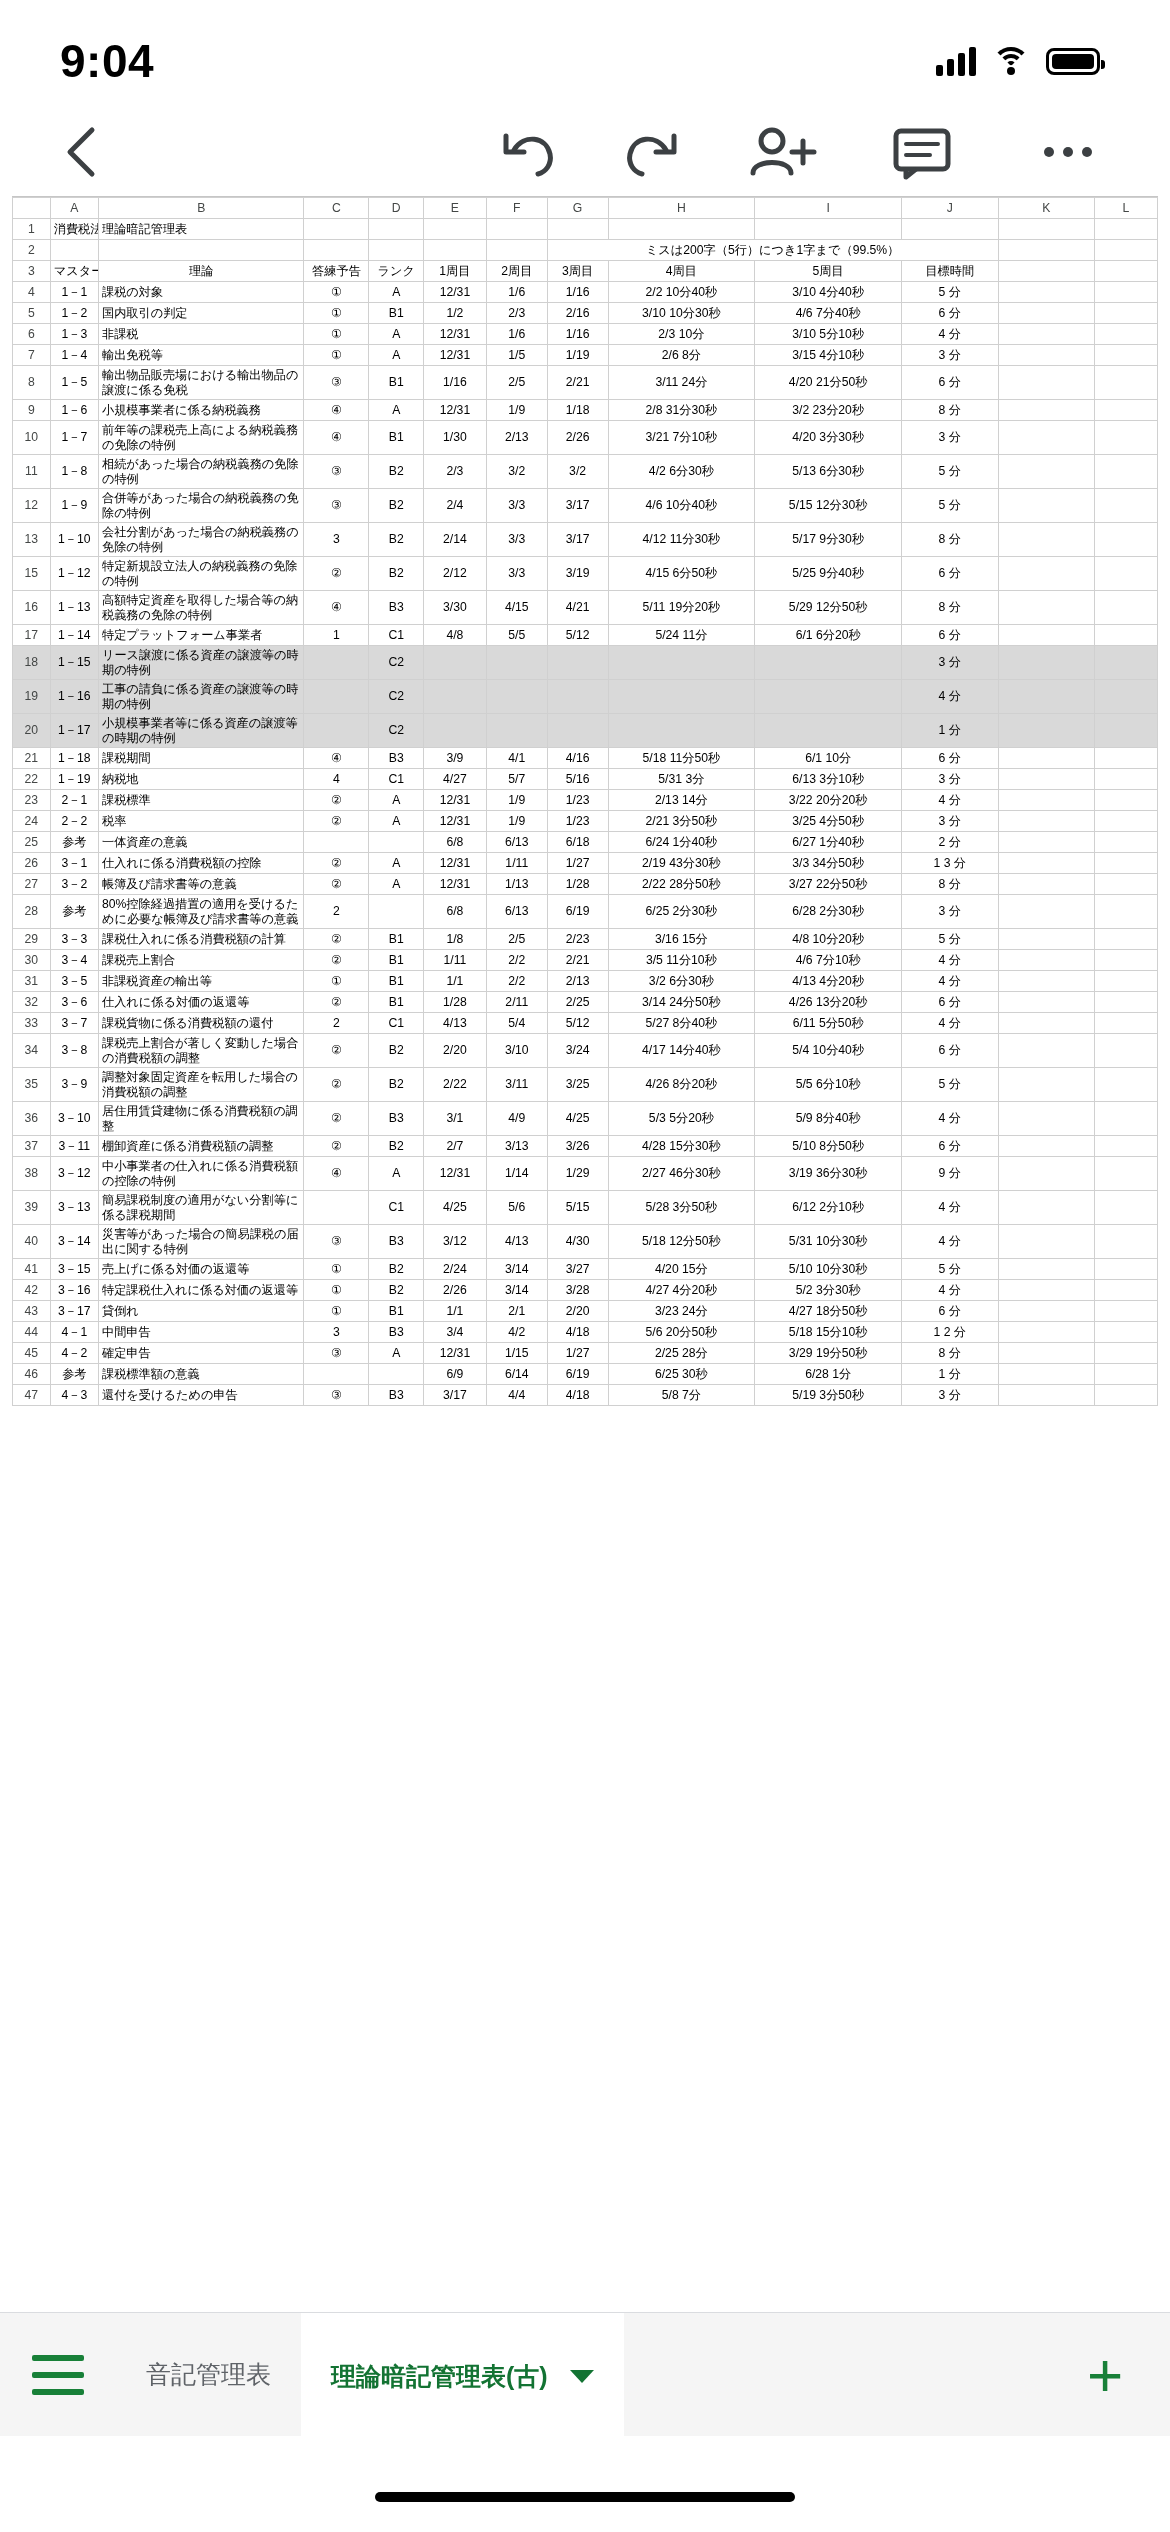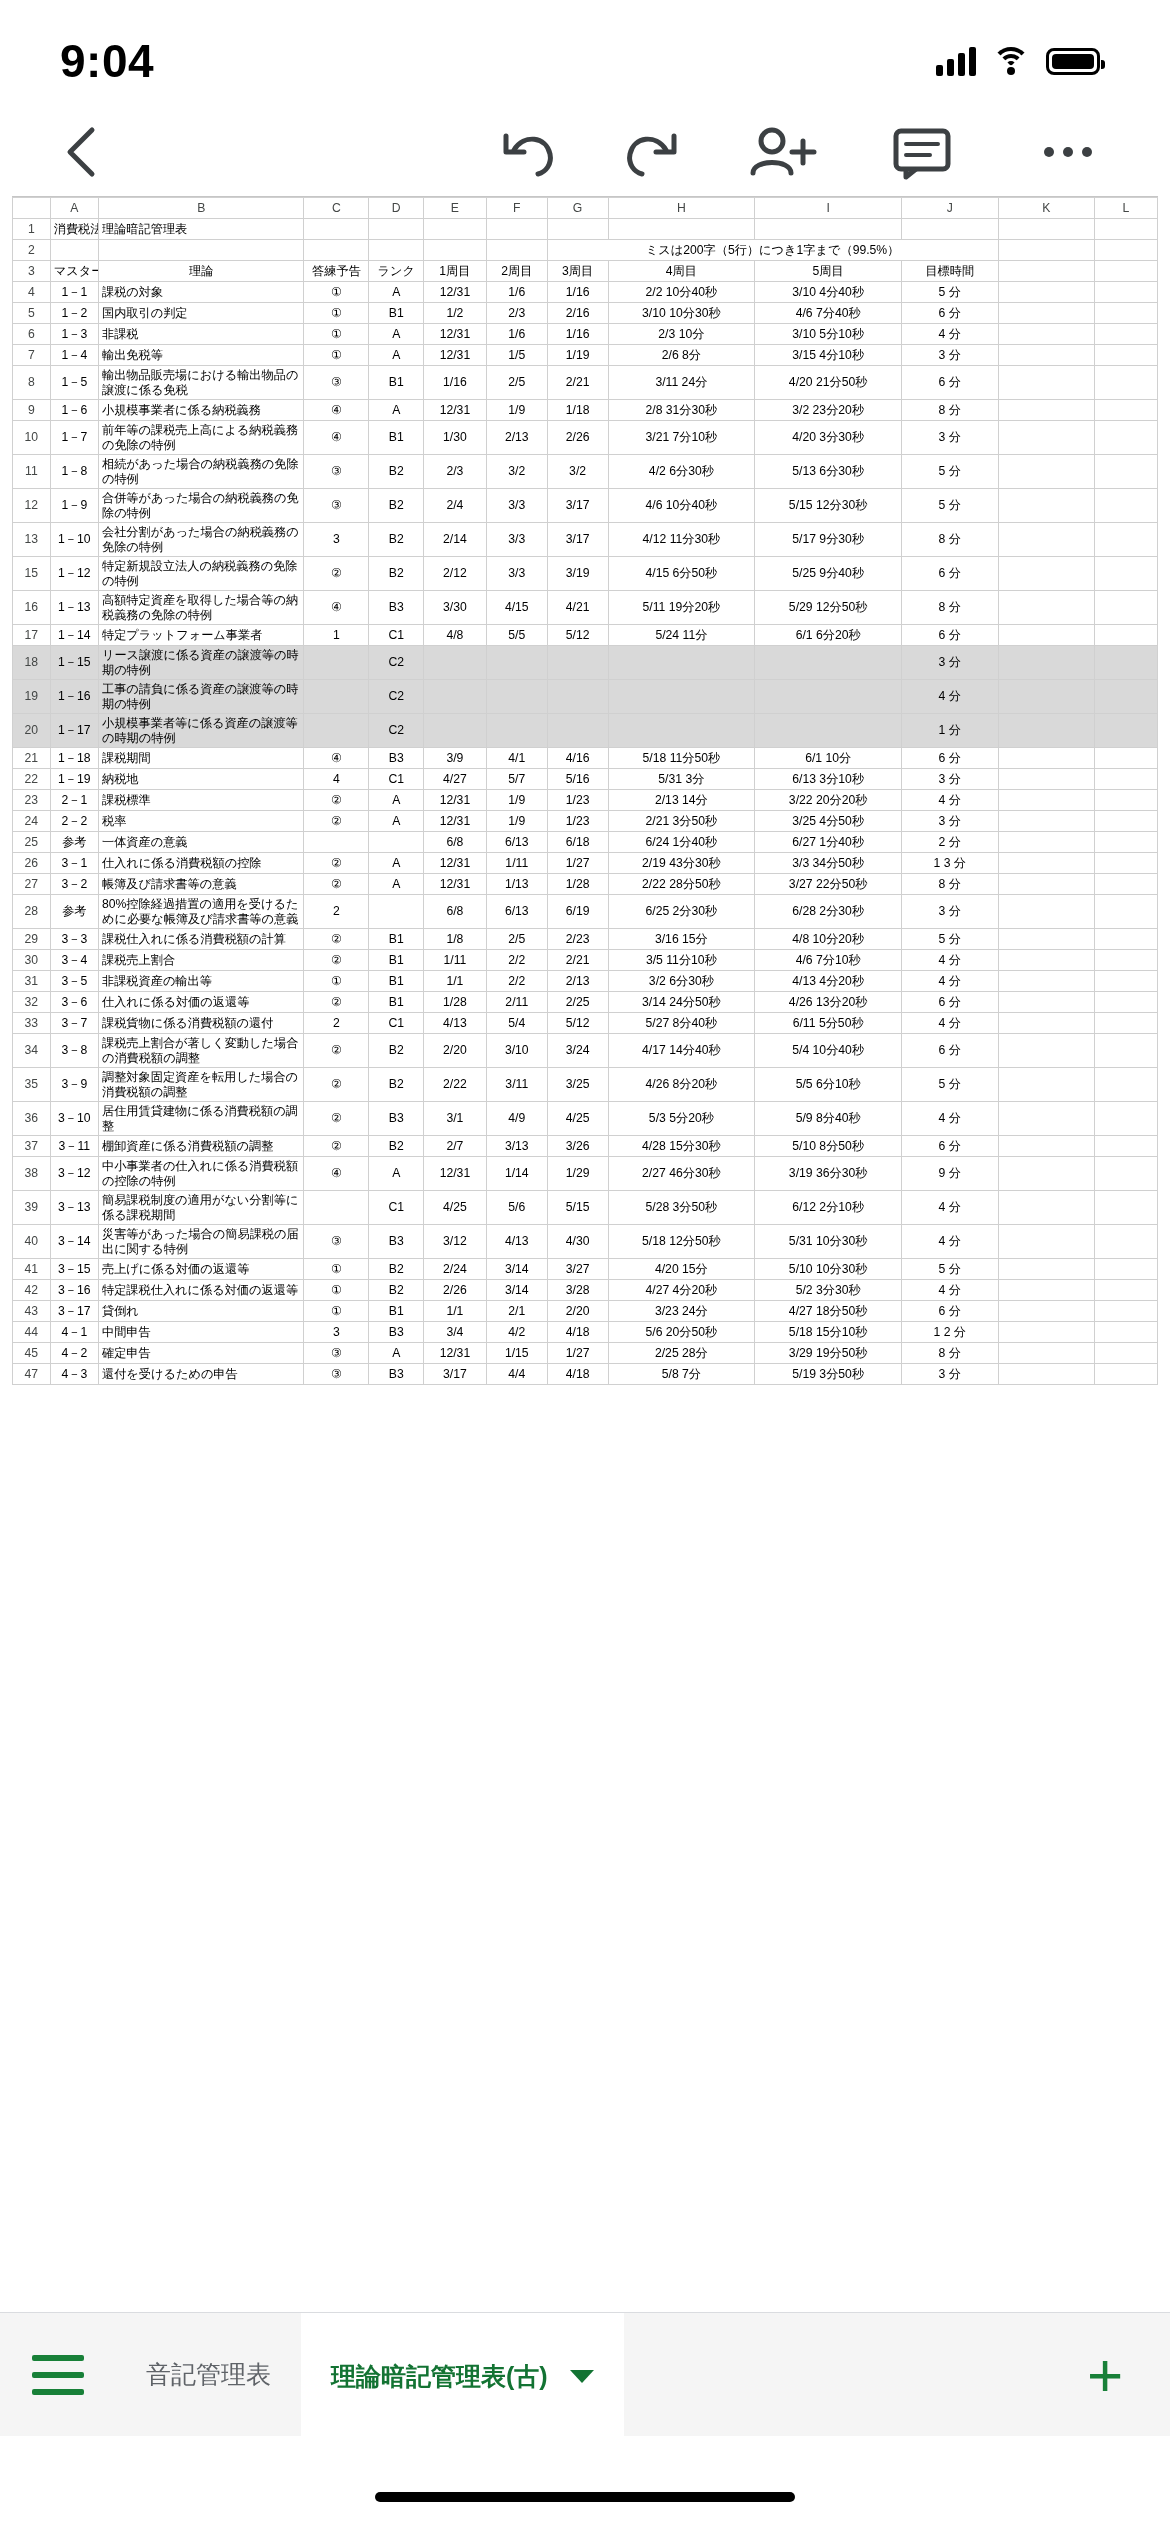--- a/index.html
+++ b/index.html
@@ -876,20 +876,35 @@
             <td class="c-e">12/31</td>
             <td class="c-f">1/15</td>
             <td class="c-g">1/27</td>
             <td class="c-h">2/25 28分</td>
             <td class="c-i">3/29 19分50秒</td>
             <td class="c-j">8 分</td>
             <td class="c-k"></td>
             <td class="c-l"></td>
           </tr>
           <tr>
+            <td class="rowhdr">46</td>
+            <td class="c-a">参考</td>
+            <td class="c-b left wrap">課税標準額の意義</td>
+            <td class="c-c"></td>
+            <td class="c-d"></td>
+            <td class="c-e">6/9</td>
+            <td class="c-f">6/14</td>
+            <td class="c-g">6/19</td>
+            <td class="c-h">6/25 30秒</td>
+            <td class="c-i">6/28 1分</td>
+            <td class="c-j">1 分</td>
+            <td class="c-k"></td>
+            <td class="c-l"></td>
+          </tr>
+          <tr>
             <td class="rowhdr">47</td>
             <td class="c-a">4－3</td>
             <td class="c-b left wrap">還付を受けるための申告</td>
             <td class="c-c">③</td>
             <td class="c-d">B3</td>
             <td class="c-e">3/17</td>
             <td class="c-f">4/4</td>
             <td class="c-g">4/18</td>
             <td class="c-h">5/8 7分</td>
             <td class="c-i">5/19 3分50秒</td>

